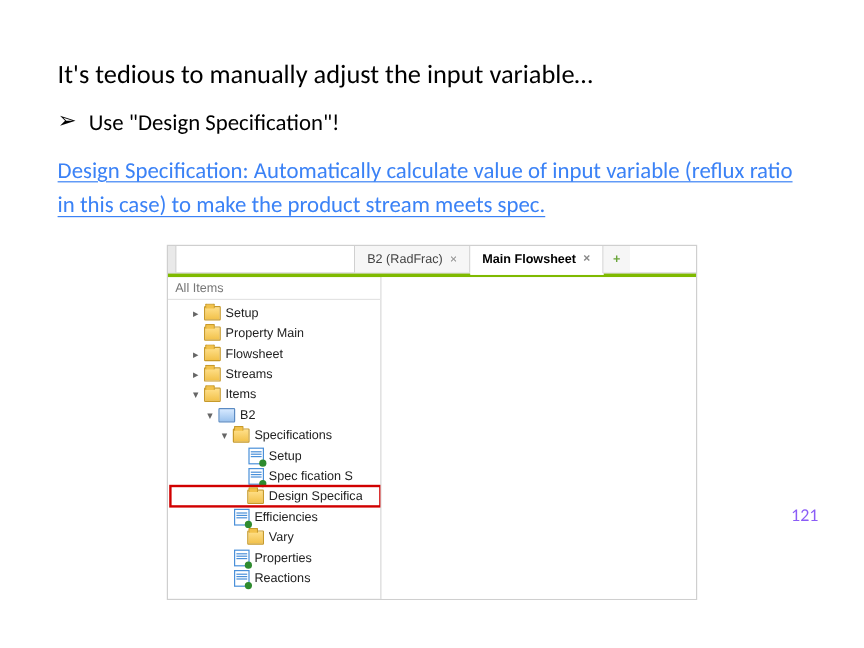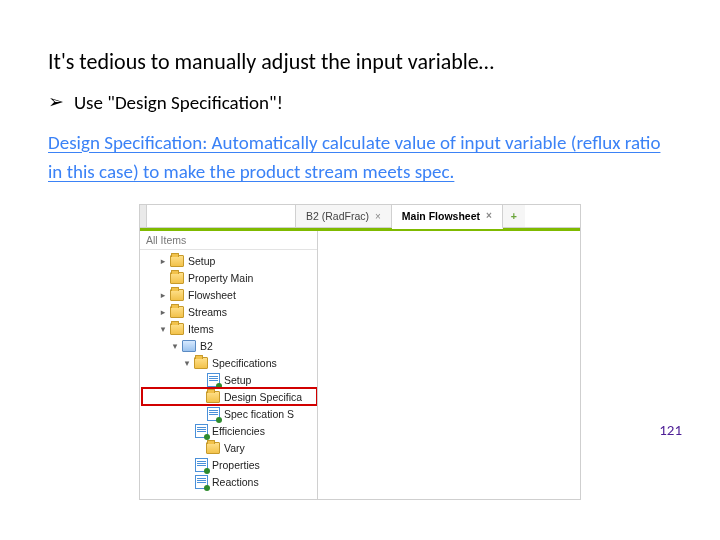--- a/index.html
+++ b/index.html
@@ -212,21 +212,21 @@
   }
   .greenstrip {
     height: 3px;
     background: #7fba00;
   }
   .pagenum {
     position: absolute;
     right: 38px;
     bottom: 14px;
     font-size: 15px;
-    color: #4c1d95;
+    color: #8b5cf6;
   }
 </style>
 </head>
 <body>
 
 <div class="slide">
 
   <p class="headline">It's tedious to manually adjust the input variable…</p>
 
   <div class="bullet">
@@ -316,35 +316,35 @@
               <span class="lbl">Specifications</span>
             </div>
             <div class="row">
               <span class="ind i4"></span>
               <span class="twist blank">▸</span>
               <span class="ico">
                 <span class="sheet ok"></span>
               </span>
               <span class="lbl">Setup</span>
             </div>
+            <div class="row">
+              <span class="ind i4"></span>
+              <span class="twist blank">▸</span>
+              <span class="ico">
+                <span class="sheet ok"></span>
+              </span>
+              <span class="lbl">Spec fication S</span>
+            </div>
             <div class="row highlight">
               <span class="ind i4"></span>
               <span class="twist blank">▸</span>
               <span class="ico">
                 <span class="folder"></span>
               </span>
               <span class="lbl">Design Specifica</span>
-            </div>
-            <div class="row">
-              <span class="ind i4"></span>
-              <span class="twist blank">▸</span>
-              <span class="ico">
-                <span class="sheet ok"></span>
-              </span>
-              <span class="lbl">Spec fication S</span>
             </div>
             <div class="row">
               <span class="ind i3"></span>
               <span class="twist blank">▸</span>
               <span class="ico">
                 <span class="sheet ok"></span>
               </span>
               <span class="lbl">Efficiencies</span>
             </div>
             <div class="row">

